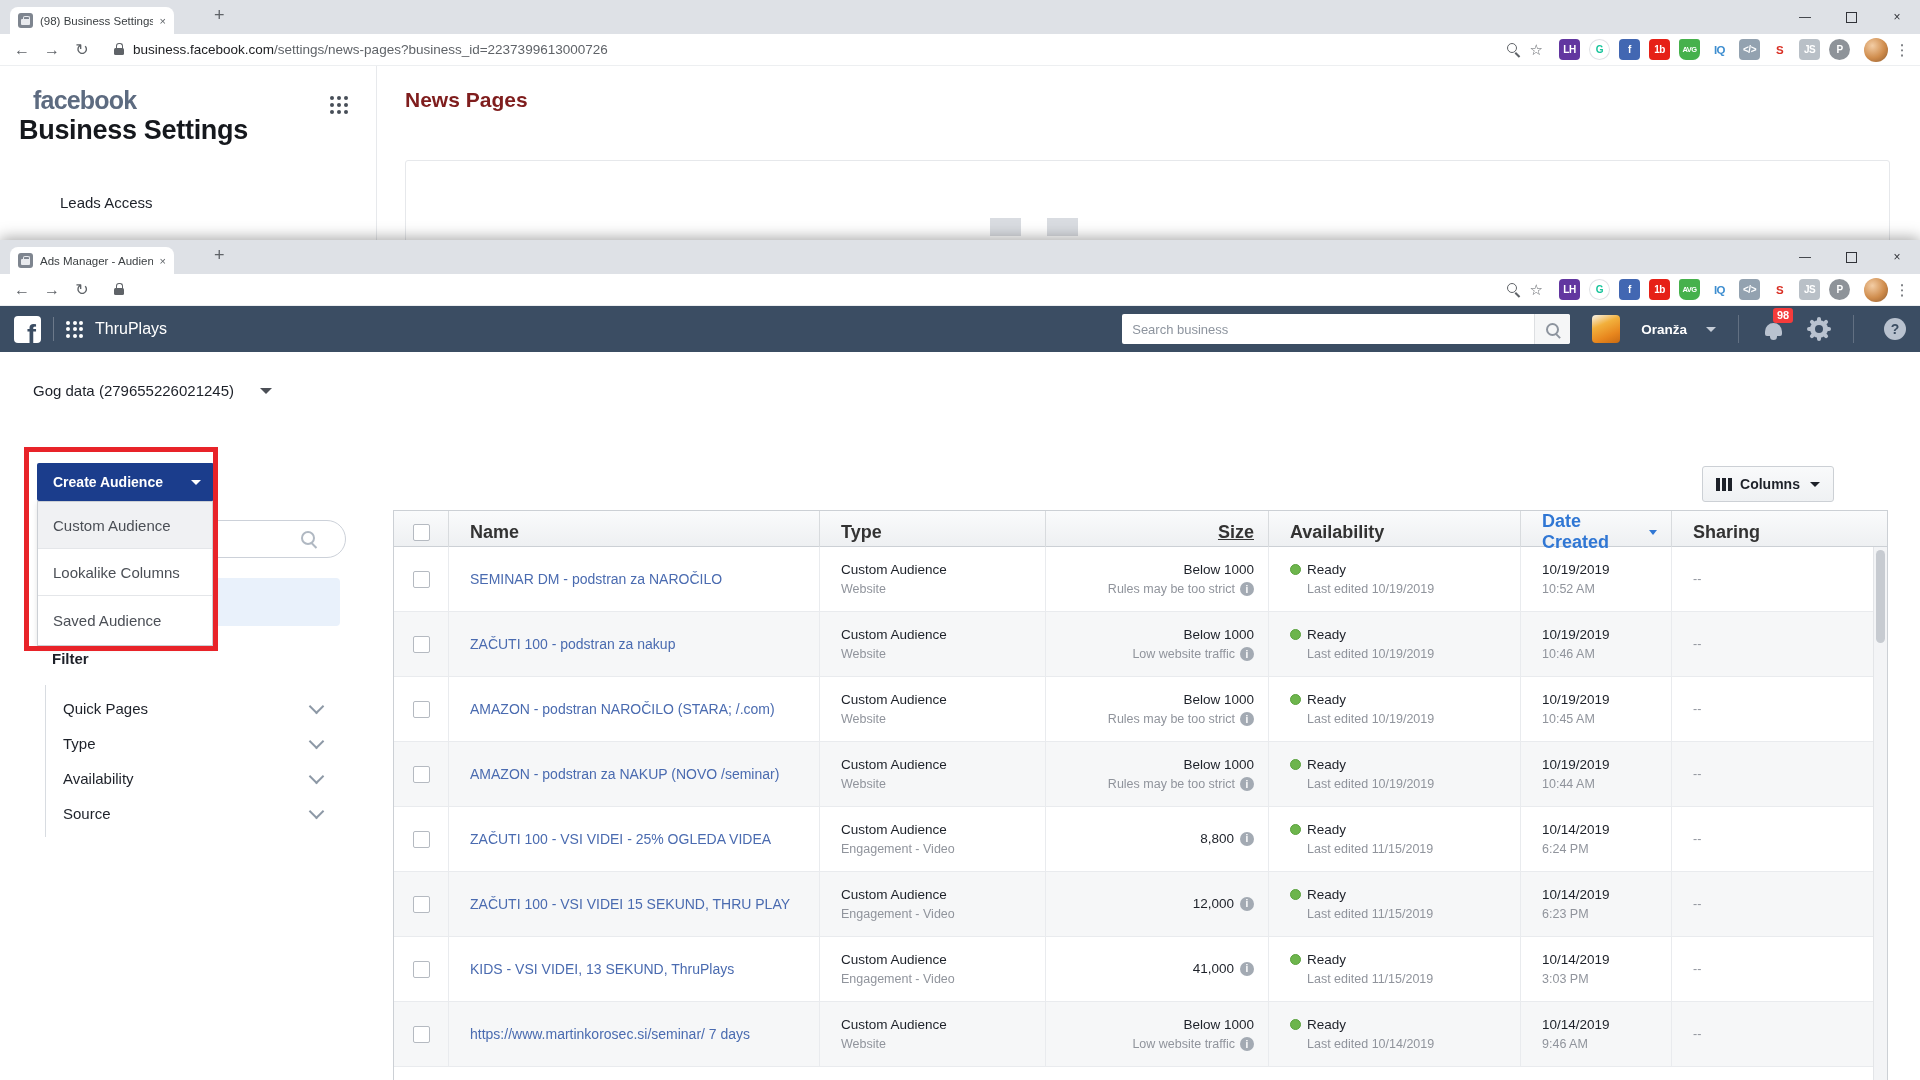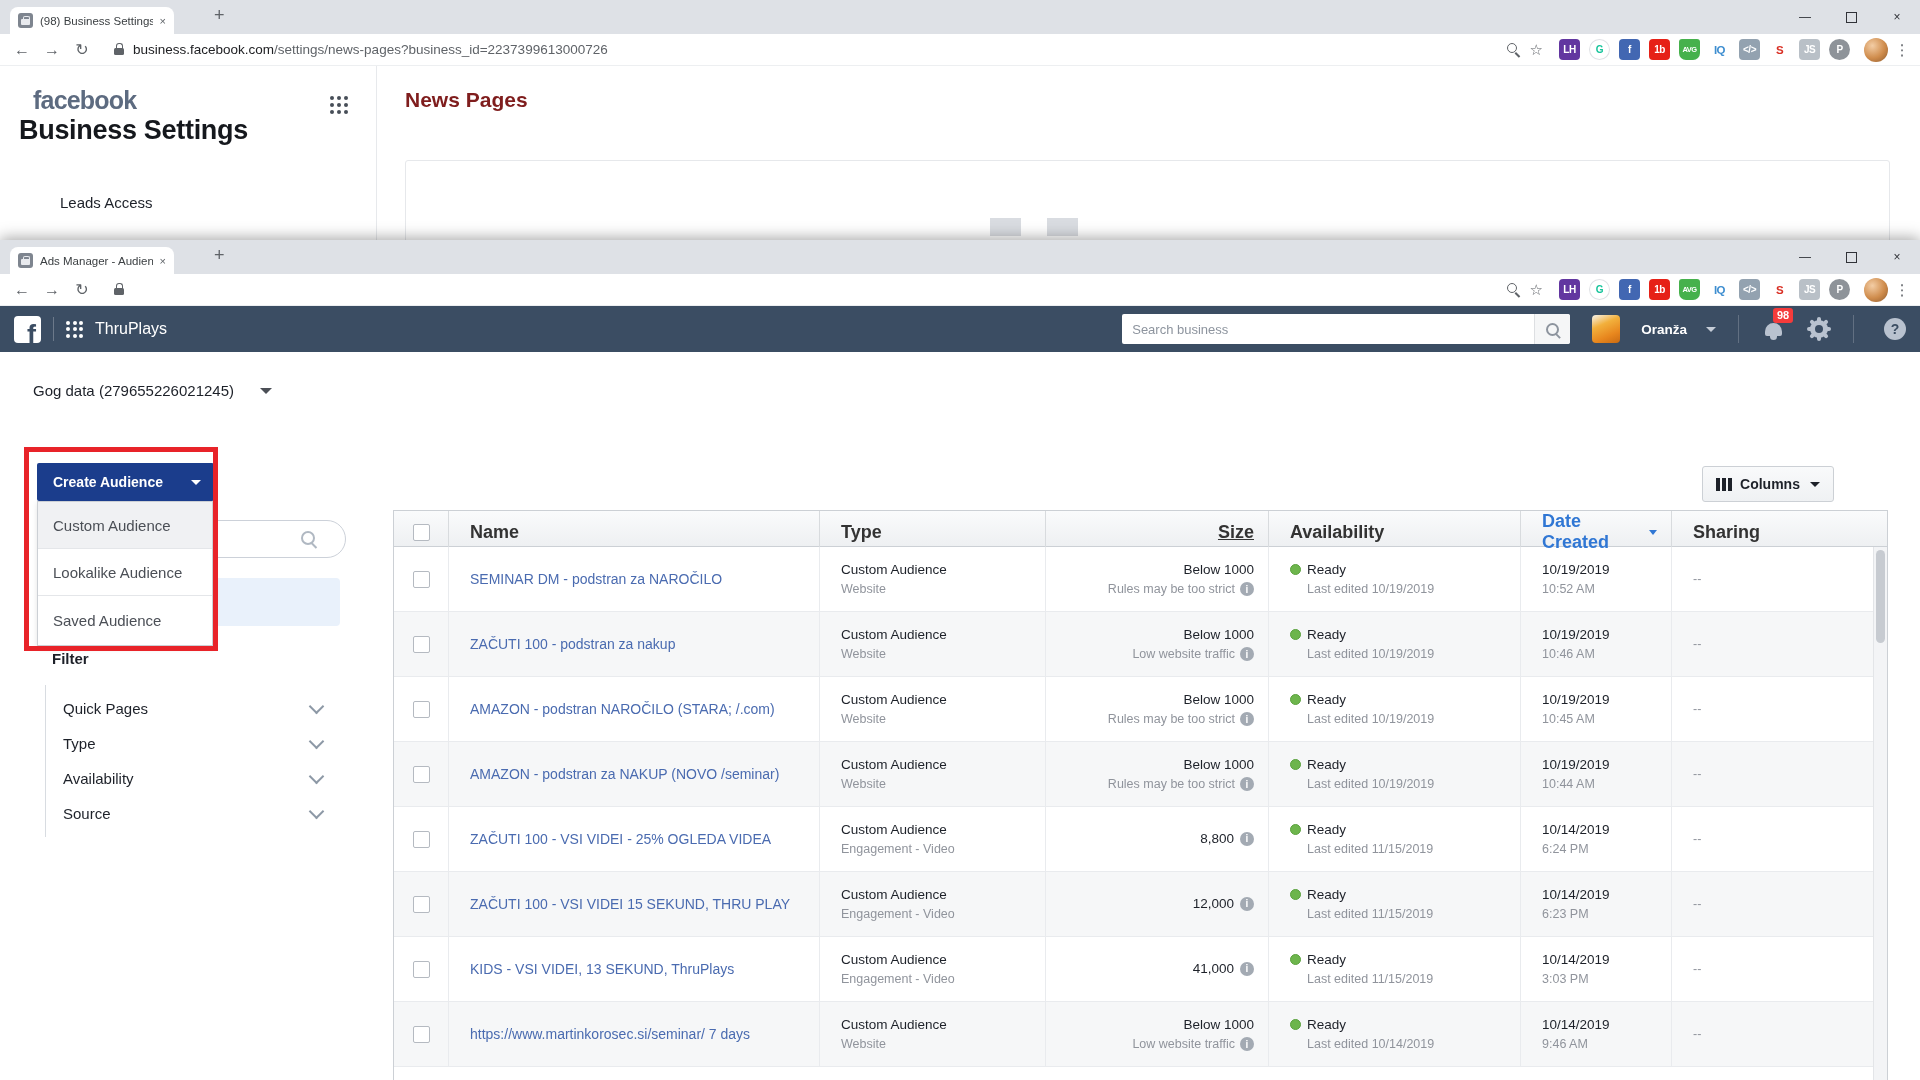--- a/index.html
+++ b/index.html
@@ -335,21 +335,21 @@
       </div>
     <div class="nav-selected"></div>
 
     <button class="create-btn">
       <span>Create Audience</span>
       <span class="caret-w2"></span>
     </button>
     <div class="create-menu">
         <div class="cm-item hl">Custom Audience</div>
         <div class="cm-div"></div>
-        <div class="cm-item">Lookalike Audience</div>
+        <div class="cm-item">Lookalike Columns</div>
         <div class="cm-div"></div>
         <div class="cm-item">Saved Audience</div>
       </div>
     <div class="red-rect"></div>
 
     <div class="filter-h">Filter</div>
     <div class="filter-list">
         <div class="f-item">
           <span>Quick Pages</span>
           <span class="chev"></span>

